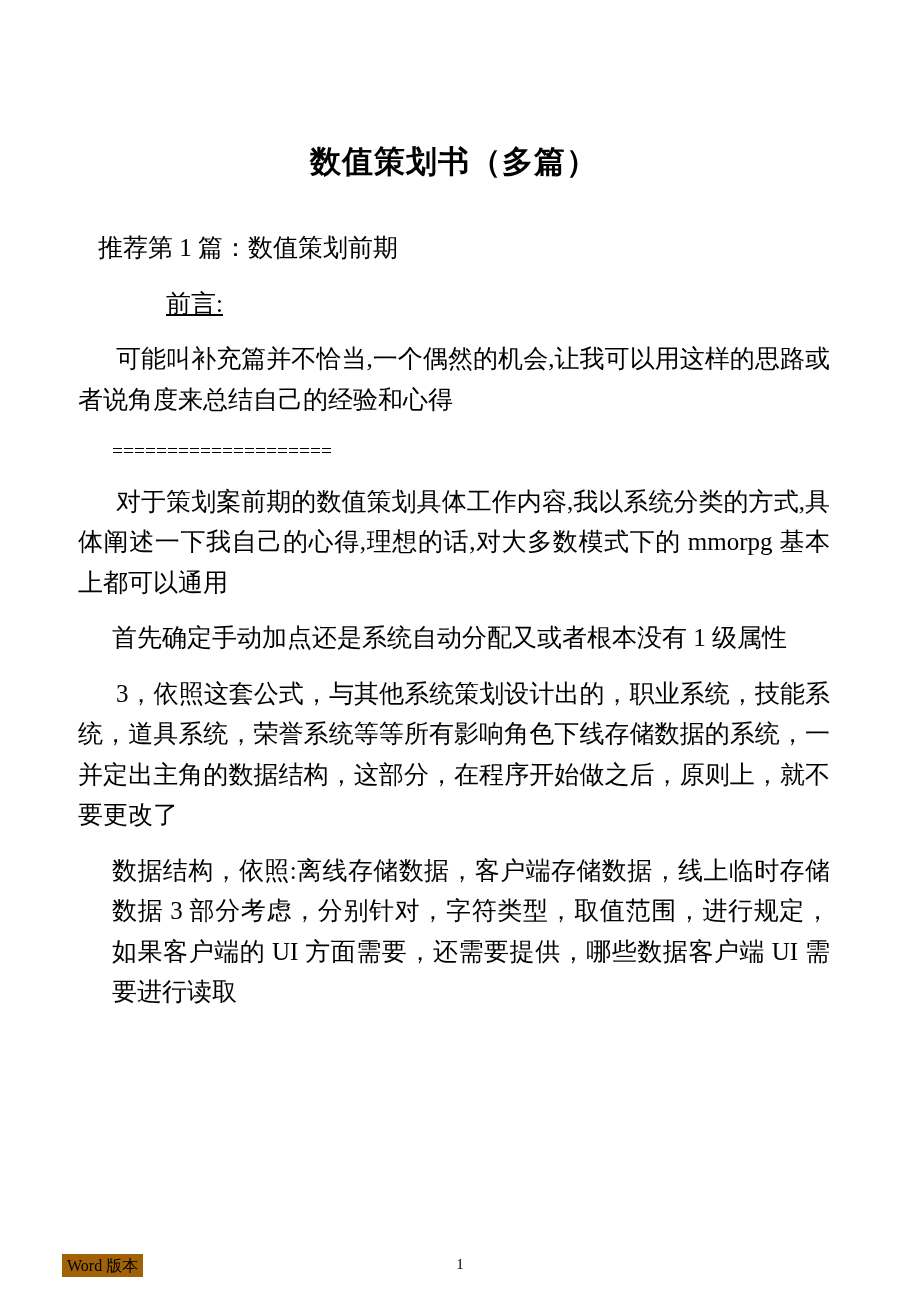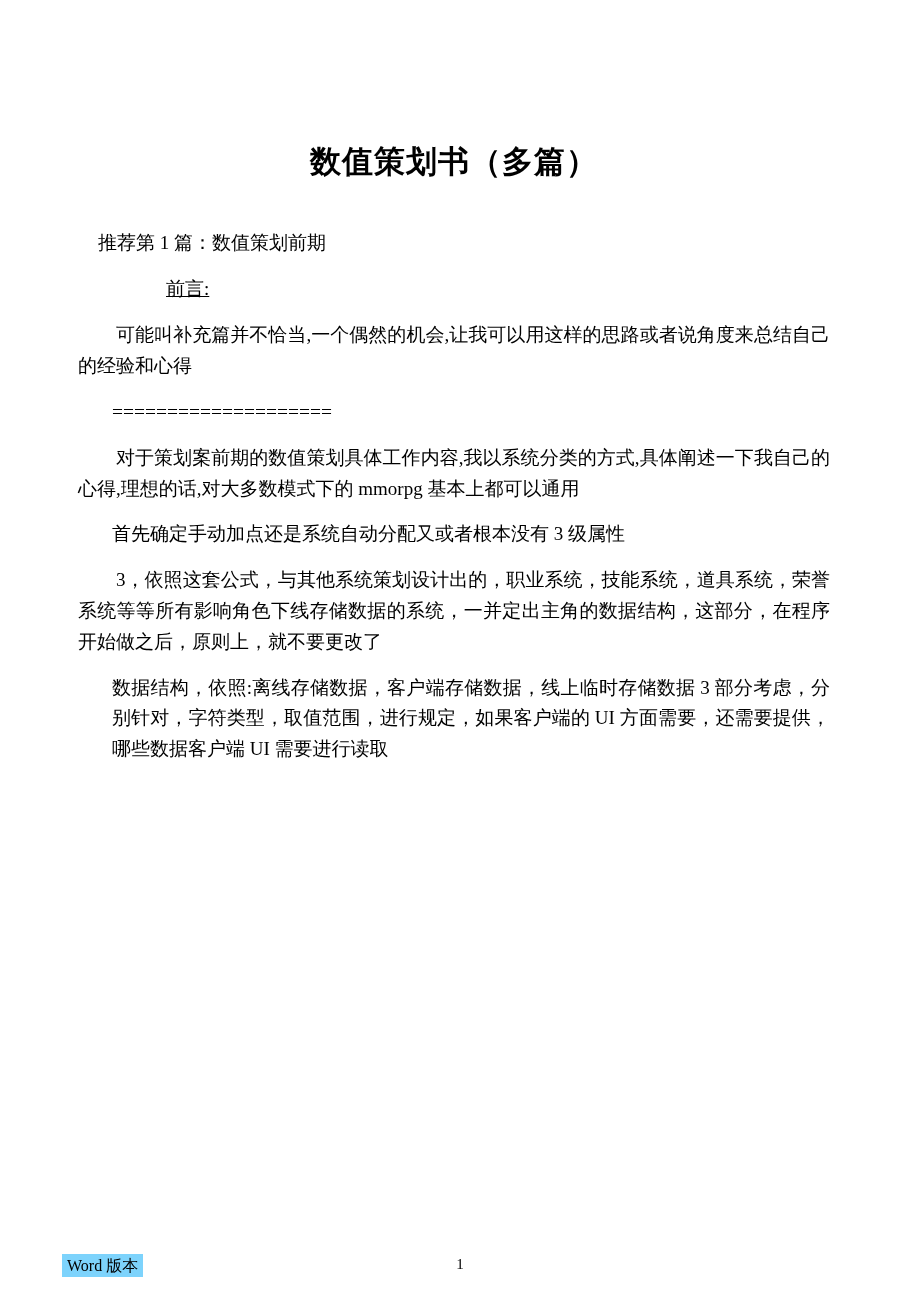--- a/index.html
+++ b/index.html
@@ -33,21 +33,21 @@
     padding-bottom: 0;
     line-height: 1.3;
     font-family: "Liberation Serif", "DejaVu Serif", serif;
   }
   .body-block {
     padding: 0 78px 0 78px;
     margin-top: 46px;
   }
   p.para {
     margin: 0 0 15px 0;
-    font-size: 19px;
+    font-size: 25px;
     line-height: 1.62;
     text-align: justify;
     text-justify: inter-ideograph;
     font-family: "Liberation Serif", "DejaVu Serif", serif;
   }
   p.indent1 {
     text-indent: 0;
     padding-left: 20px;
   }
   p.indent2 {
@@ -72,21 +72,21 @@
     position: absolute;
     left: 0;
     bottom: 22px;
     width: 920px;
     height: 26px;
   }
   .footer-left {
     position: absolute;
     left: 62px;
     top: 0;
-    background: #7dd3fc;
+    background: #a16207;
     font-size: 16px;
     padding: 2px 5px;
     line-height: 1.2;
     font-family: "Liberation Serif", "DejaVu Serif", serif;
   }
   .footer-page {
     position: absolute;
     left: 0;
     right: 0;
     top: 2px;
@@ -101,21 +101,21 @@
 <div class="page">
 
   <h1 class="doc-title">数值策划书（多篇）</h1>
 
   <div class="body-block">
     <p class="para indent1">推荐第 1 篇：数值策划前期</p>
     <p class="para indent2">前言:</p>
     <p class="para indent-first">可能叫补充篇并不恰当,一个偶然的机会,让我可以用这样的思路或者说角度来总结自己的经验和心得</p>
     <p class="para eqline">====================</p>
     <p class="para indent-first">对于策划案前期的数值策划具体工作内容,我以系统分类的方式,具体阐述一下我自己的心得,理想的话,对大多数模式下的 mmorpg 基本上都可以通用</p>
-    <p class="para indent-small">首先确定手动加点还是系统自动分配又或者根本没有 3 级属性</p>
+    <p class="para indent-small">首先确定手动加点还是系统自动分配又或者根本没有 1 级属性</p>
     <p class="para indent-first">3，依照这套公式，与其他系统策划设计出的，职业系统，技能系统，道具系统，荣誉系统等等所有影响角色下线存储数据的系统，一并定出主角的数据结构，这部分，在程序开始做之后，原则上，就不要更改了</p>
     <p class="para indent-small">数据结构，依照:离线存储数据，客户端存储数据，线上临时存储数据 3 部分考虑，分别针对，字符类型，取值范围，进行规定，如果客户端的 UI 方面需要，还需要提供，哪些数据客户端 UI 需要进行读取</p>
   </div>
 
   <div class="footer">
     <span class="footer-left">Word 版本</span>
     <span class="footer-page">1</span>
   </div>
 
 </div>

